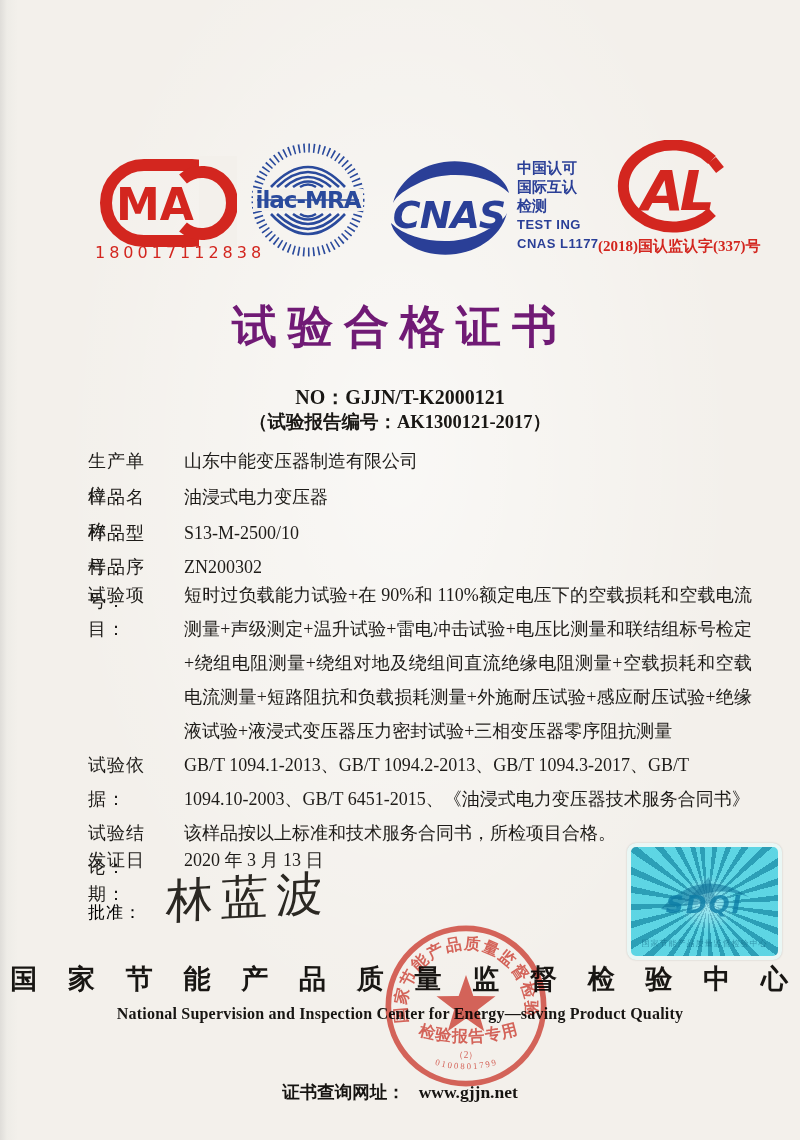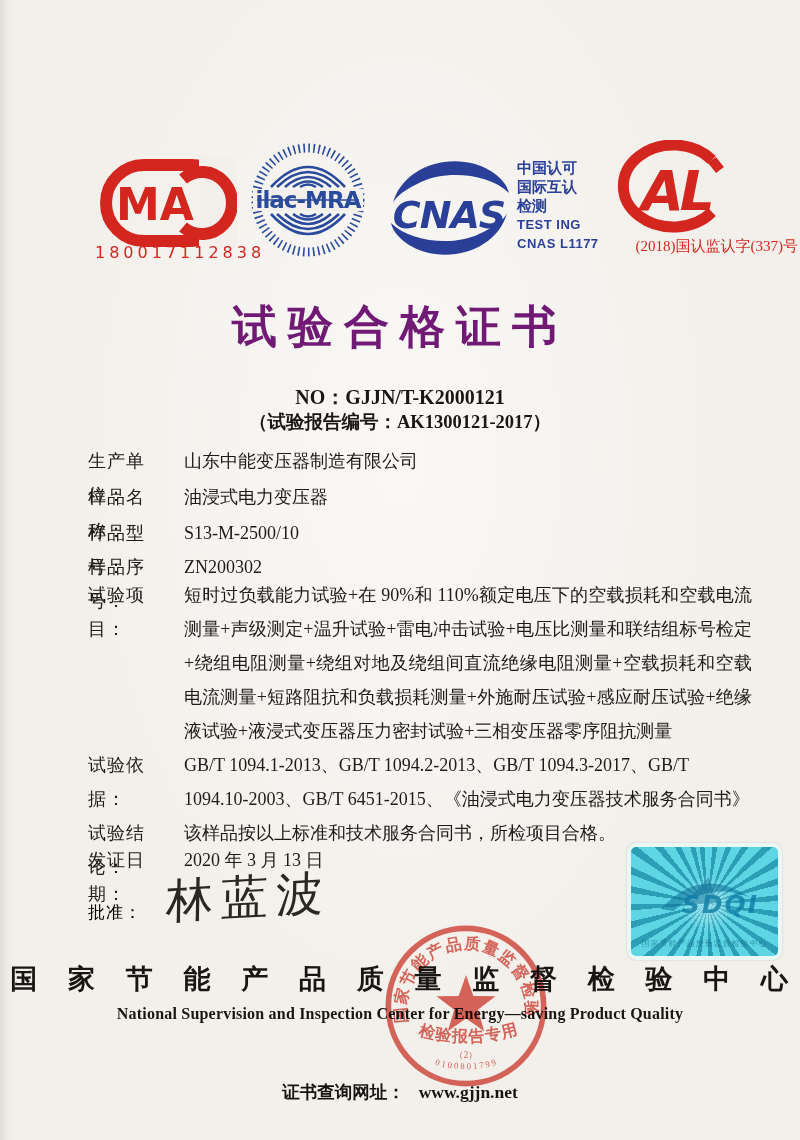--- a/index.html
+++ b/index.html
@@ -11,22 +11,22 @@
          radial-gradient(ellipse at 50% 40%, rgba(255,255,255,.55) 0%, rgba(255,255,255,0) 60%),
          linear-gradient(90deg,#dfddd9 0px,#eeece7 7px,#f3f0eb 18px),
          #f3f0eb;}
   .abs{position:absolute;}
   
   #cma-num{left:95px;top:243px;color:#d3261f;font-family:"DejaVu Sans","Liberation Sans",sans-serif;
            font-size:16px;letter-spacing:4px;font-weight:500;}
   #cnas-caption{left:517px;top:158px;color:#2a3f97;line-height:19px;
            font-family:"Liberation Sans","DejaVu Sans",sans-serif;font-weight:700;font-size:15px;}
   #cnas-caption .en{font-size:13px;letter-spacing:.5px;}
-  #cal-caption{left:598px;top:237px;width:200px;text-align:right;color:#d3261f;
-           font-size:15px;font-weight:400;}
+  #cal-caption{left:598px;top:237px;width:200px;text-align:left;color:#d3261f;
+           font-size:15px;font-weight:700;}
   
   #title{left:0;top:297px;width:800px;text-align:center;font-size:45px;font-weight:700;
          letter-spacing:11px;color:#701a75;}
   #cert-no{left:0;top:384px;width:800px;text-align:center;font-size:20px;font-weight:700;color:#191714;}
   #report-no{left:0;top:409px;width:800px;text-align:center;font-size:18.5px;font-weight:700;color:#191714;}
   
   .row{position:absolute;left:88px;width:664px;display:flex;color:#1d1b18;font-size:18px;line-height:34px;}
   .lbl{flex:none;width:92px;letter-spacing:1px;}
   .val{flex:1;margin-left:4px;}
   .val-wide{text-align:justify;}
@@ -43,21 +43,21 @@
   #query .url{margin-left:14px;font-family:"Liberation Serif","DejaVu Serif",serif;}
   
   #sticker{left:627px;top:843px;width:147px;height:109px;border-radius:9px;
            border:4px solid #e9f7f5;box-shadow:0 0 2px rgba(0,0,0,.18);
            background:
              radial-gradient(circle at 52% 52%, rgba(255,255,255,.35) 0 8%, rgba(255,255,255,0) 30%),
              repeating-conic-gradient(from -8deg at 52% 52%, rgba(16,120,150,.55) 0deg 5deg, rgba(140,235,245,.25) 5deg 13deg),
              #4ecede;overflow:hidden;}
   #sticker .brand{position:absolute;left:0;top:52%;width:100%;text-align:center;
            font-family:"DejaVu Sans","Liberation Sans",sans-serif;font-style:italic;font-weight:700;
-           font-size:25px;color:#0d7da6;opacity:.8;letter-spacing:2px;transform:translateY(-50%);padding-left:16px;}
+           font-size:25px;color:#0d7da6;opacity:.8;letter-spacing:2px;transform:translateY(-50%);}
   #sticker .wm{position:absolute;left:0;bottom:7px;width:100%;text-align:center;font-size:8px;
            color:rgba(8,90,120,.5);letter-spacing:1px;}
   #sticker svg{position:absolute;left:0;top:0;}
   
   #seal{left:381px;top:918px;mix-blend-mode:multiply;opacity:.85;}
 </style>
 </head>
 <body>
 
 <div id="paper"></div>

